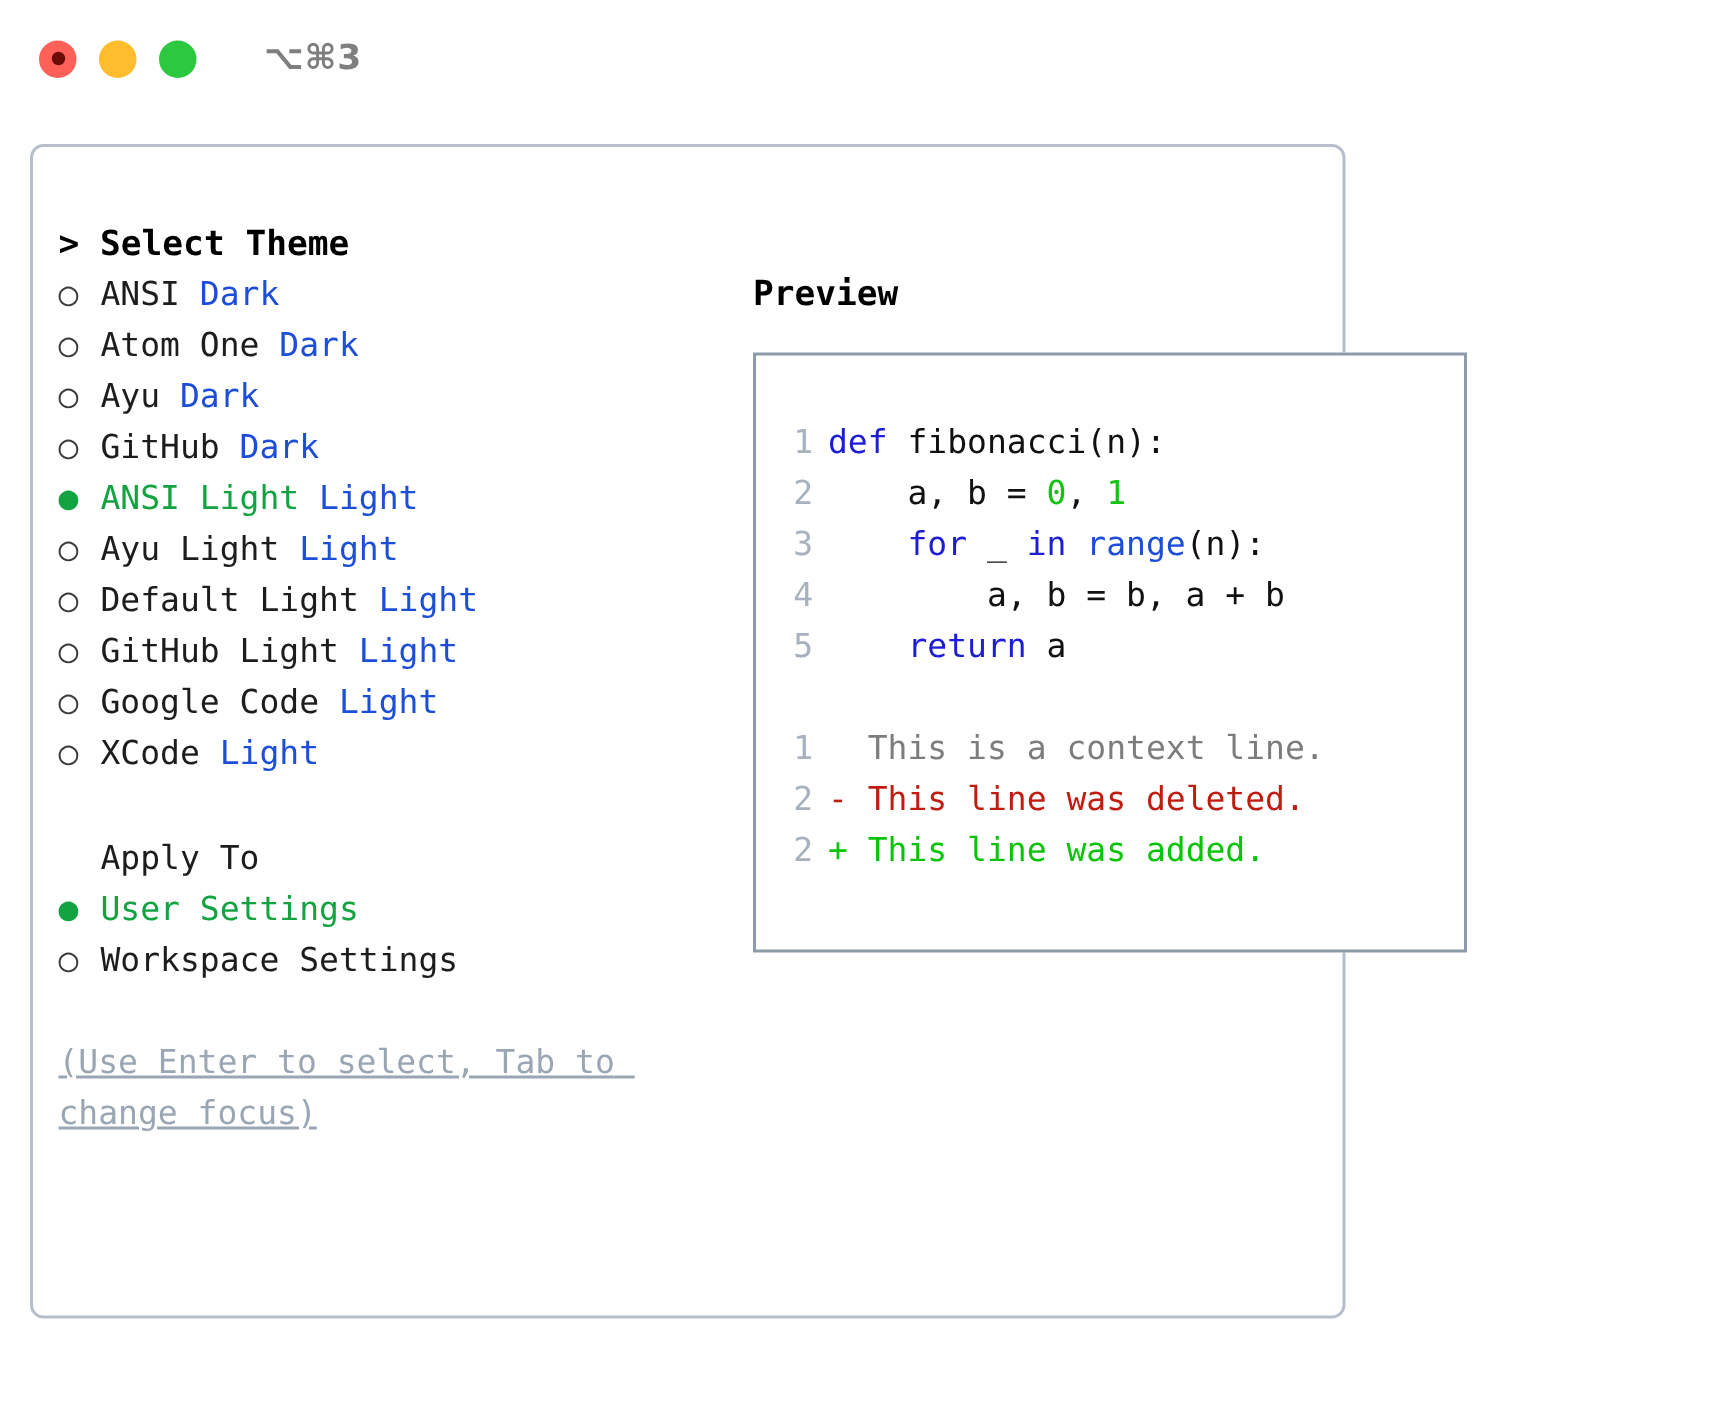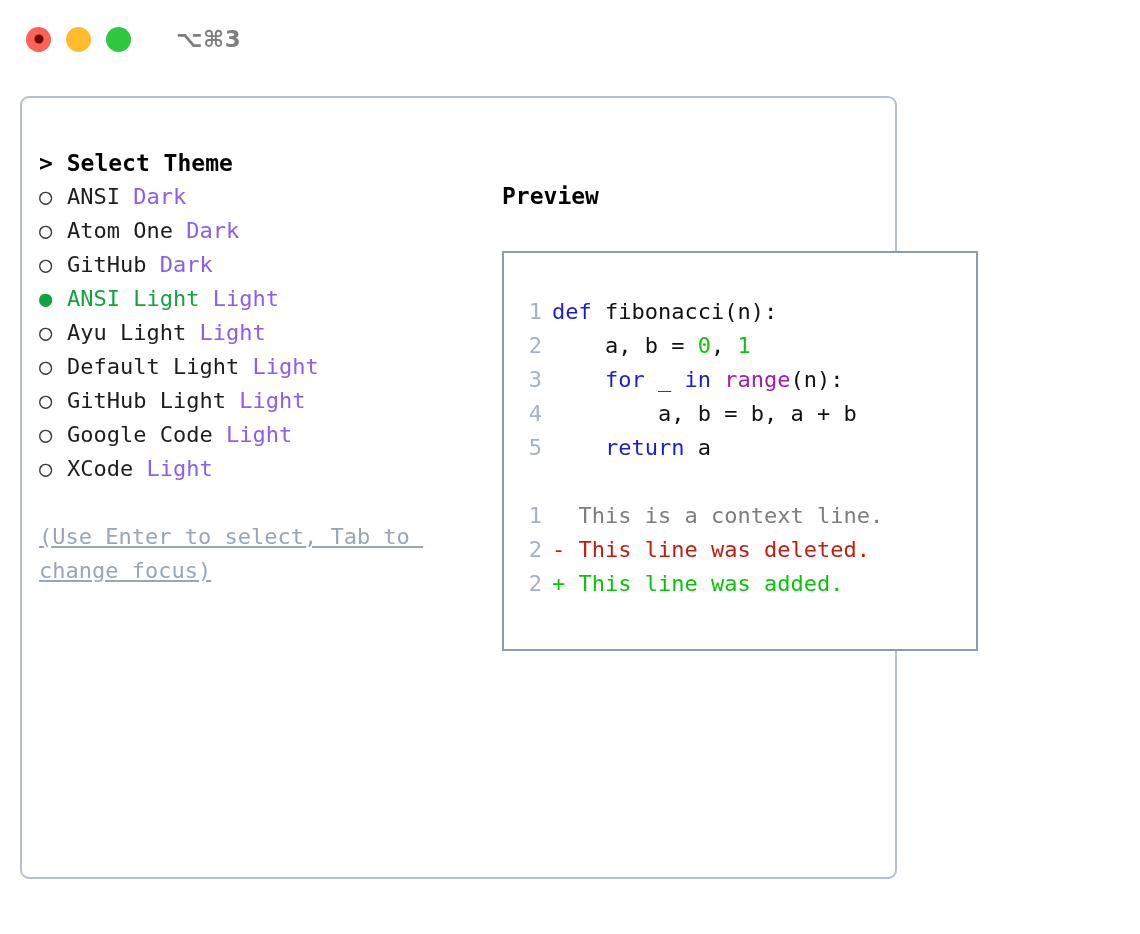--- a/index.html
+++ b/index.html
@@ -109,21 +109,21 @@
   }
   .marker {
     display: inline-block;
     width: 28px;
   }
   .marker-off { color: #3a3a3a; }
   .marker-on  { color: #13a341; }
   .opt-label-sel { color: #13a341; }
   .opt-label     { color: #1d1d1d; }
   .opt-tag {
-    color: #8b5cf6;
+    color: #1d4ed8;
   }
 
   #apply-to-block {
     margin-top: 36px;
   }
   .apply-title {
     font-size: 22px;
     line-height: 34px;
     color: #1d1d1d;
     white-space: pre;
@@ -147,21 +147,21 @@
     width: 490px;
   }
   #preview-title {
     font-size: 23px;
     font-weight: bold;
     color: #000000;
     line-height: 34px;
     margin-top: 33px;
   }
   #code-panel {
-    margin-top: 38px;
+    margin-top: 22px;
     width: 476px;
     height: 400px;
     border: 2px solid #8f9bab;
     box-sizing: border-box;
     background: #ffffff;
     position: relative;
   }
   #code-body {
     position: absolute;
     left: 12px;
@@ -174,21 +174,21 @@
     white-space: pre;
   }
   .lineno {
     display: inline-block;
     width: 26px;
     text-align: right;
     color: #a8b2be;
     margin-right: 10px;
   }
   .tok-kw   { color: #1d1dd6; }
-  .tok-fn   { color: #a21caf; }
+  .tok-fn   { color: #1d4ed8; }
   .tok-num  { color: #11c411; }
   .tok-txt  { color: #111111; }
   .blank-line { height: 34px; }
 
   .diff-ctx { color: #7d7d7d; }
   .diff-del { color: #c01c10; }
   .diff-add { color: #0ac40a; }
 </style>
 </head>
 <body>
@@ -207,29 +207,37 @@
   <div id="main-panel">
     <div id="panel-columns">
 
       <div id="theme-column">
 
         <div class="section-title" id="select-theme-title">&gt; Select Theme</div>
 
         <div id="theme-options">
             <div class="option-row"><span class="marker marker-off">○</span><span class="opt-label">ANSI</span><span> </span><span class="opt-tag">Dark</span></div>
             <div class="option-row"><span class="marker marker-off">○</span><span class="opt-label">Atom One</span><span> </span><span class="opt-tag">Dark</span></div>
+            <div class="option-row"><span class="marker marker-off">○</span><span class="opt-label">Ayu</span><span> </span><span class="opt-tag">Dark</span></div>
             <div class="option-row"><span class="marker marker-off">○</span><span class="opt-label">GitHub</span><span> </span><span class="opt-tag">Dark</span></div>
             <div class="option-row"><span class="marker marker-on">●</span><span class="opt-label-sel">ANSI Light</span><span> </span><span class="opt-tag">Light</span></div>
             <div class="option-row"><span class="marker marker-off">○</span><span class="opt-label">Ayu Light</span><span> </span><span class="opt-tag">Light</span></div>
             <div class="option-row"><span class="marker marker-off">○</span><span class="opt-label">Default Light</span><span> </span><span class="opt-tag">Light</span></div>
             <div class="option-row"><span class="marker marker-off">○</span><span class="opt-label">GitHub Light</span><span> </span><span class="opt-tag">Light</span></div>
             <div class="option-row"><span class="marker marker-off">○</span><span class="opt-label">Google Code</span><span> </span><span class="opt-tag">Light</span></div>
             <div class="option-row"><span class="marker marker-off">○</span><span class="opt-label">XCode</span><span> </span><span class="opt-tag">Light</span></div>
           </div>
 
+        <div id="apply-to-block">
+          <div class="apply-title" style="padding-left: 28px;">Apply To</div>
+          <div id="apply-options">
+              <div class="option-row"><span class="marker marker-on">●</span><span class="opt-label-sel">User Settings</span></div>
+              <div class="option-row"><span class="marker marker-off">○</span><span class="opt-label">Workspace Settings</span></div>
+            </div>
+        </div>
 
         <div id="hint-text">(Use Enter to select, Tab to change focus)</div>
       </div>
 
       <div id="preview-column">
         <div id="preview-title">Preview</div>
 
         <div id="code-panel">
           <div id="code-body">
             <div id="code-lines">

